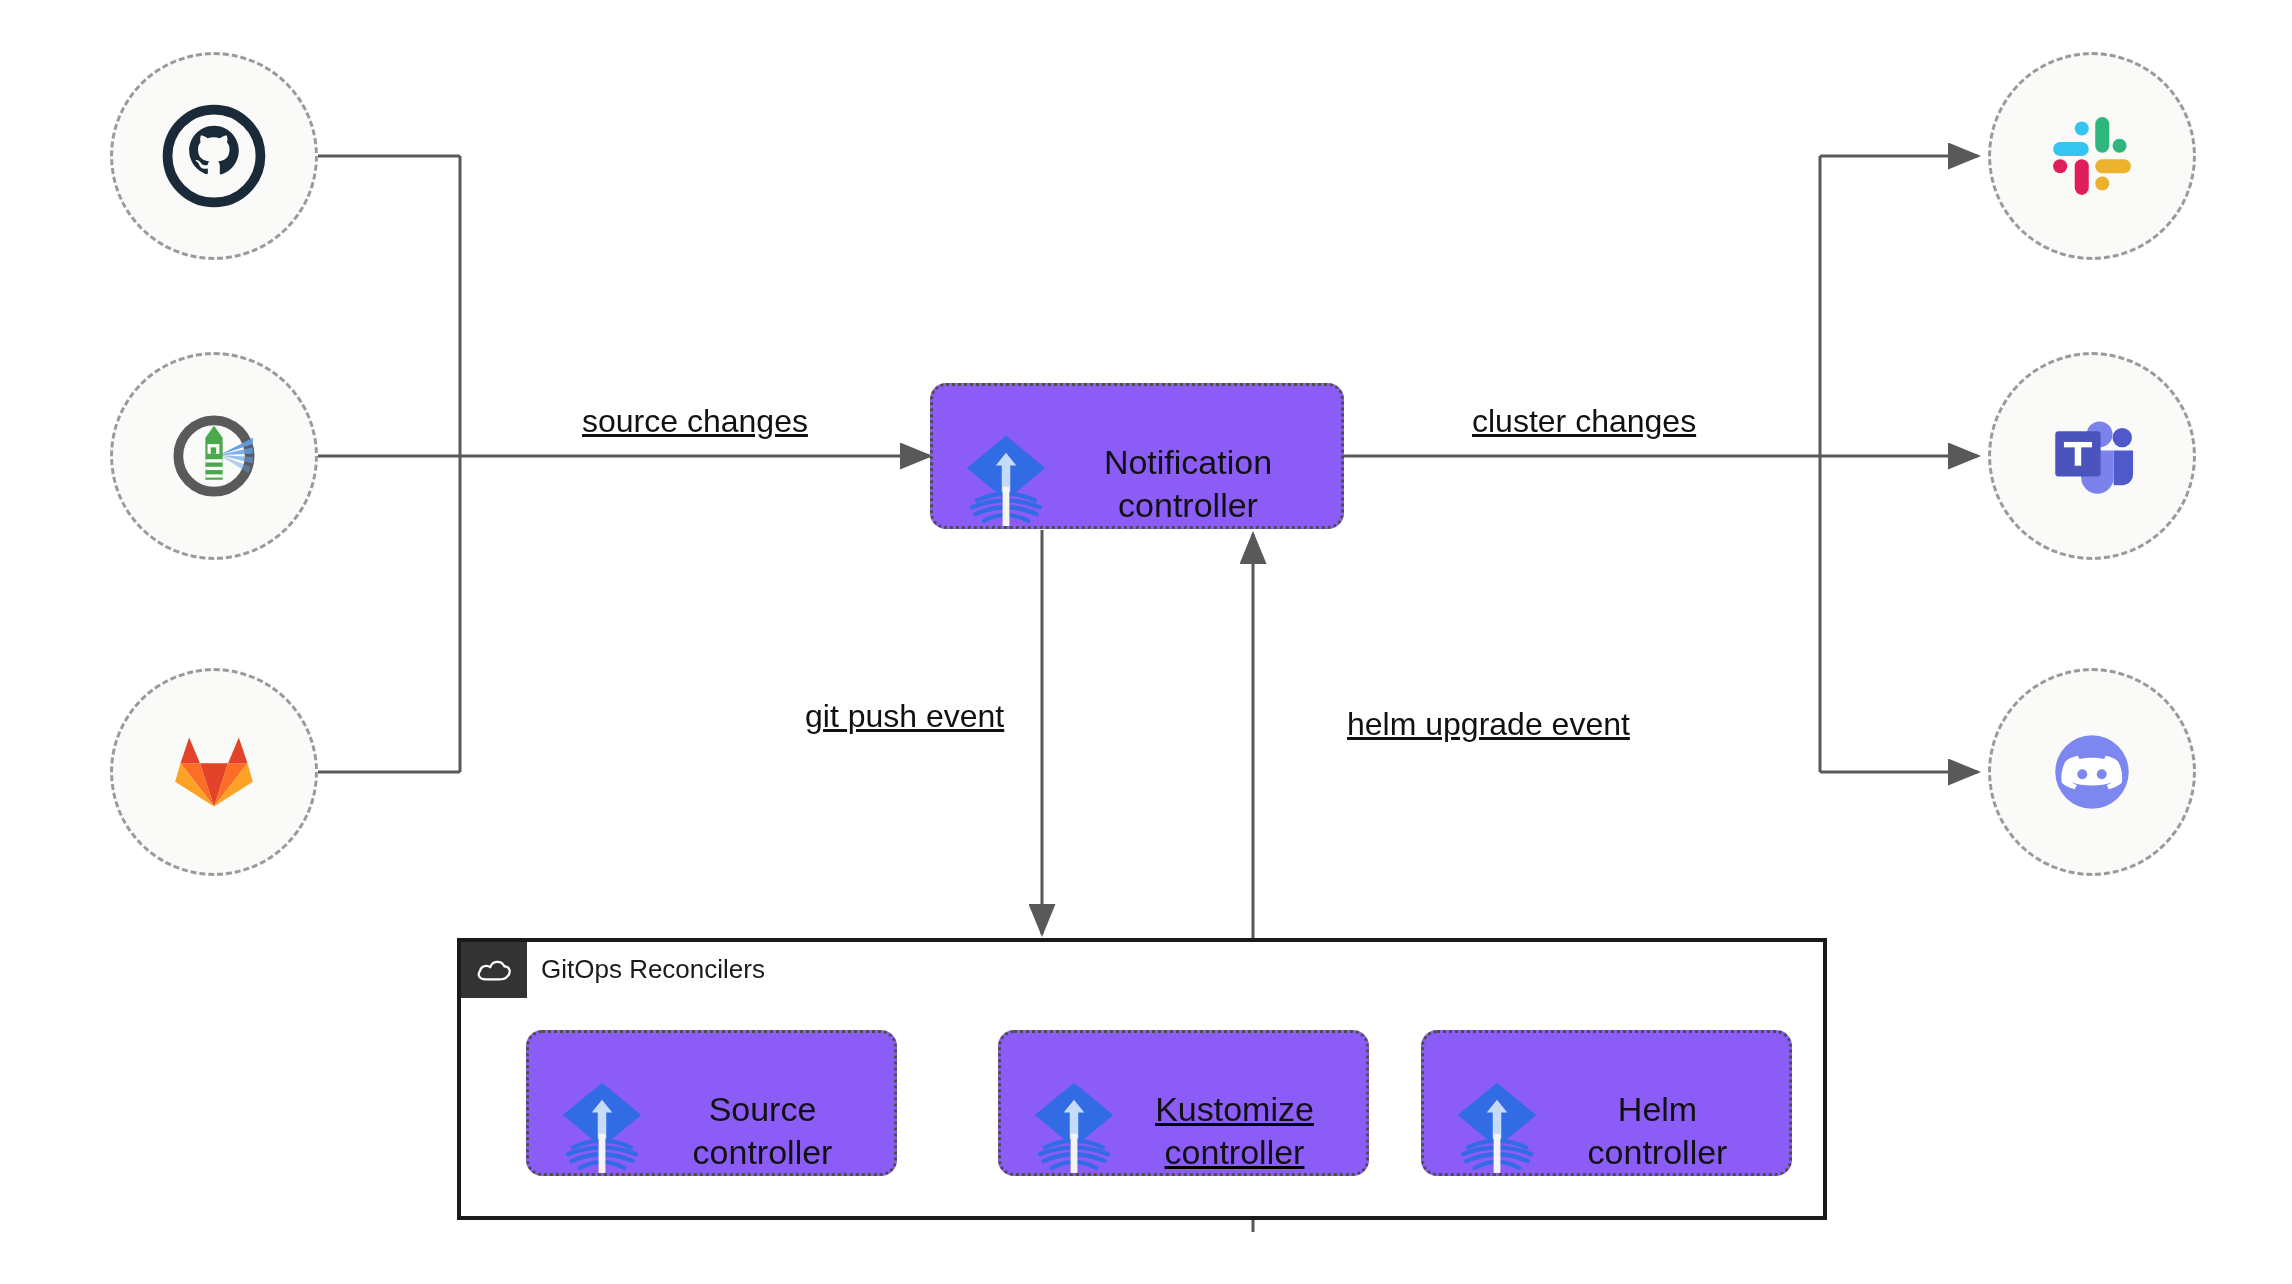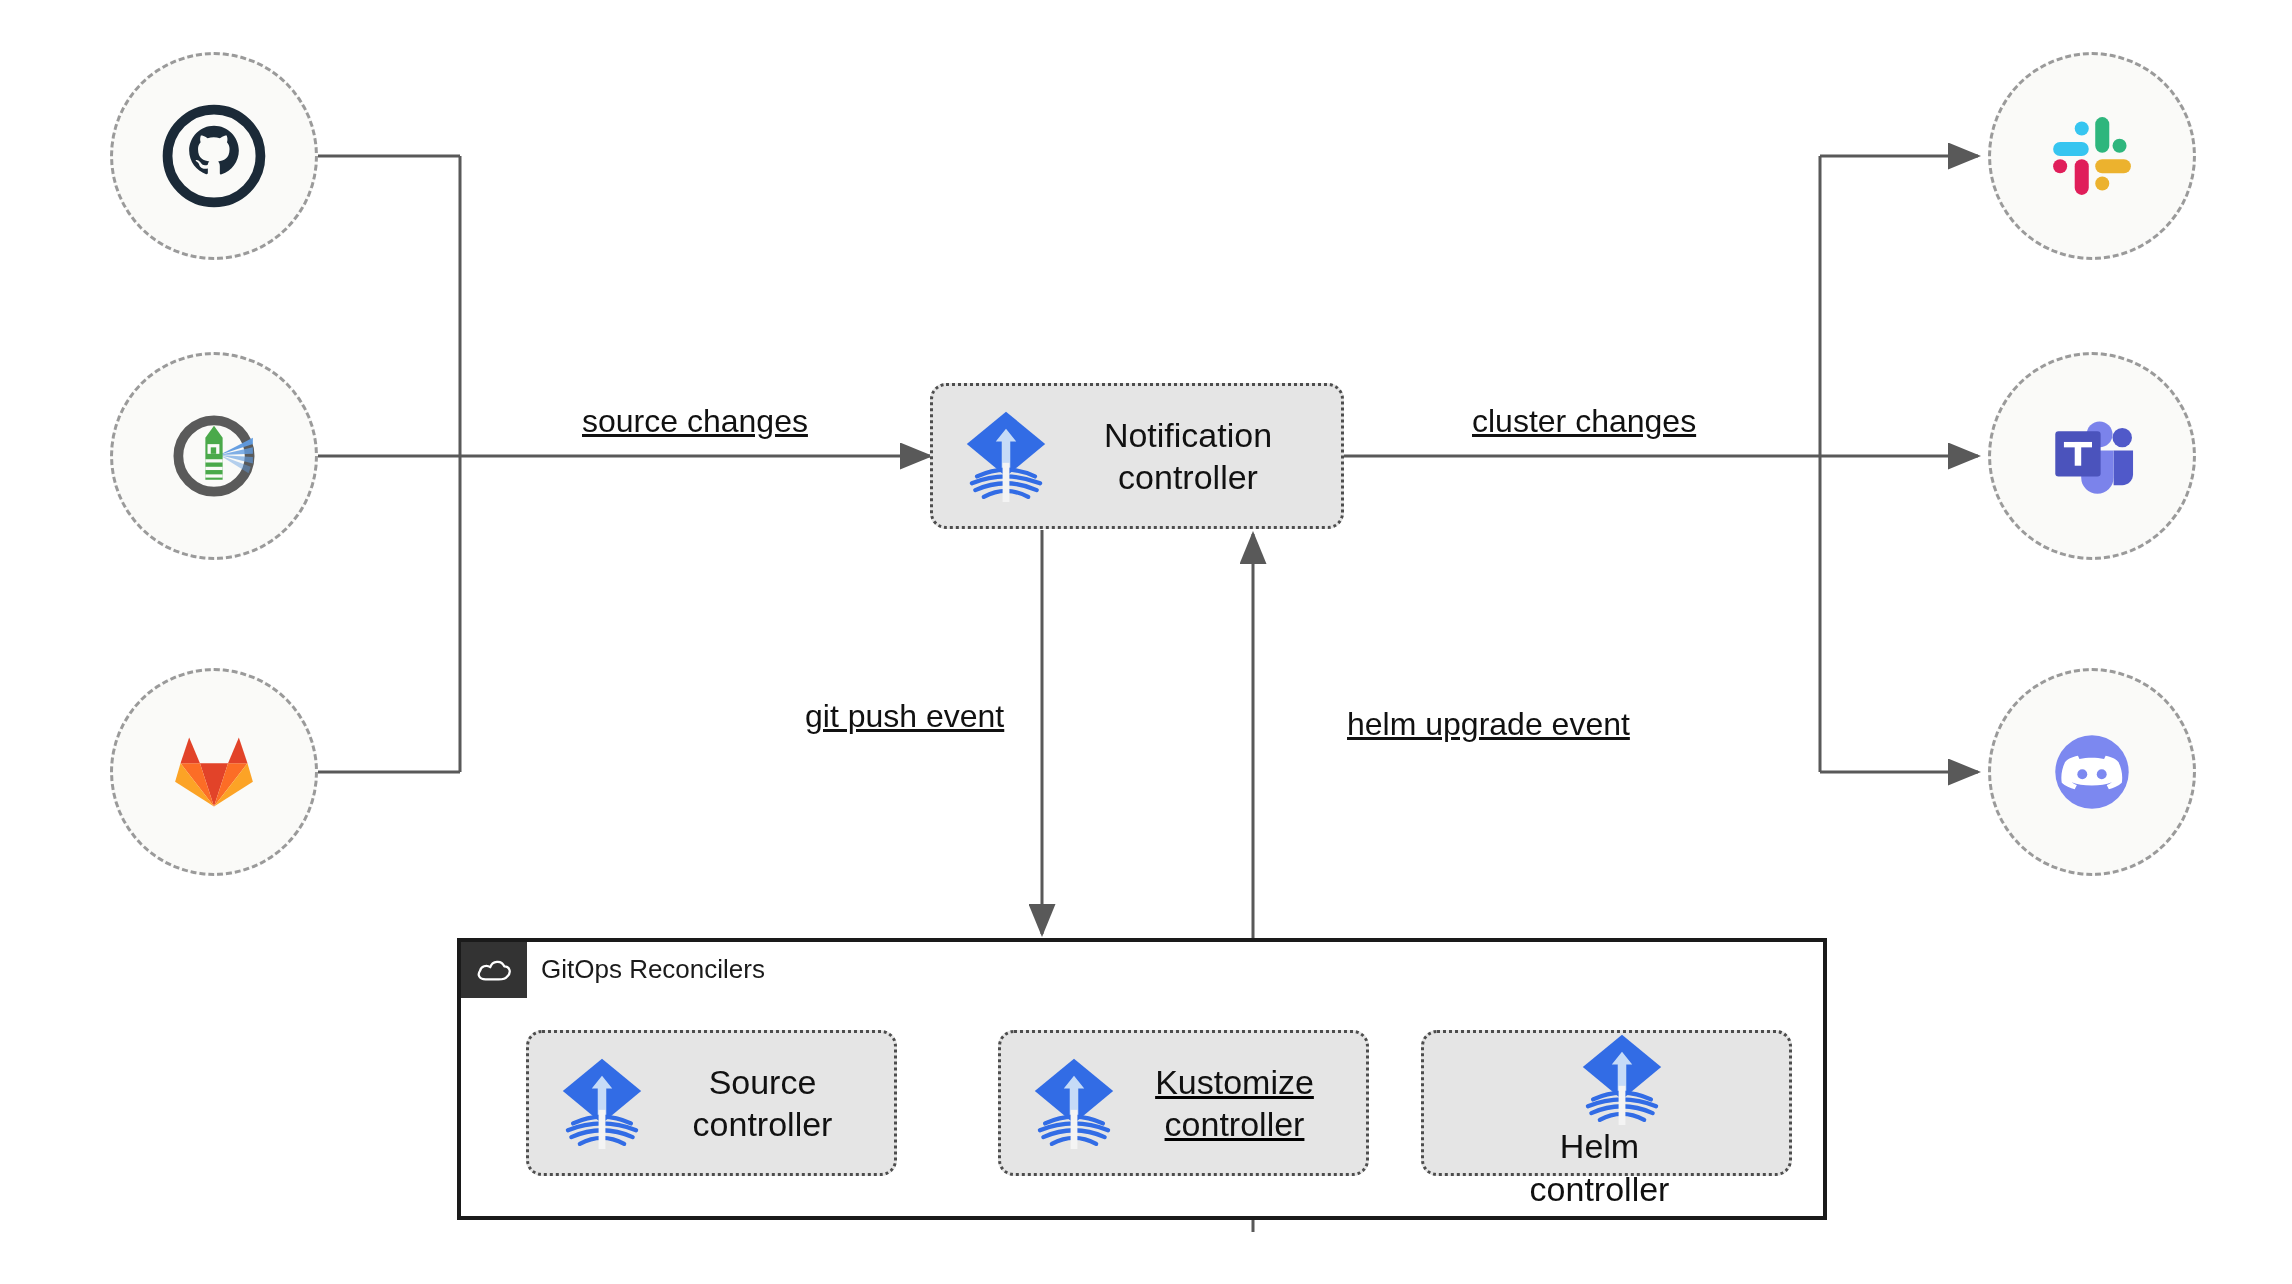--- a/index.html
+++ b/index.html
@@ -42,25 +42,25 @@
   .circle-node .glyph {
     width: 108px;
     height: 108px;
     display: block;
   }
 
   
   .ctrl-box {
     position: absolute;
     box-sizing: border-box;
-    background: #e5e5e5;
+    background: #8b5cf6;
     border: 3px dotted #4d4d4d;
     border-radius: 16px;
     display: flex;
-    align-items: center;
+    align-items: flex-end;
     justify-content: flex-start;
   }
   .ctrl-box .flux-ico {
     width: 86px;
     height: 92px;
     flex: 0 0 auto;
     margin-left: 30px;
   }
   .ctrl-box .ctrl-label {
     flex: 1 1 auto;
@@ -276,21 +276,21 @@
         <path d="M10 86 Q50 70 90 86"></path>
         <path d="M14 94 Q50 78 86 94"></path>
         <path d="M24 102 Q50 88 76 102"></path>
       </g>
       <path fill="#f4f4f4" d="M46 62 h8 v46 h-8 z"></path>
     </svg>
     <div class="ctrl-label">Kustomize
 controller</div>
   </div>
 
-  <div class="ctrl-box" style="left:1421px; top:1030px; width:371px; height:146px;flex-direction:column;">
+  <div class="ctrl-box" style="left:1421px; top:1030px; width:371px; height:146px;">
     <svg class="flux-ico" viewBox="0 0 100 108">
       <path fill="#326CE5" d="M50 2 L96 40 L50 78 L4 40 Z"></path>
       <path fill="#C6DBF7" d="M50 22 L62 37 L55 37 L55 70 L45 70 L45 37 L38 37 Z"></path>
       <g stroke="#326CE5" stroke-width="5" fill="none" stroke-linecap="round">
         <path d="M16 78 Q50 62 84 78"></path>
         <path d="M10 86 Q50 70 90 86"></path>
         <path d="M14 94 Q50 78 86 94"></path>
         <path d="M24 102 Q50 88 76 102"></path>
       </g>
       <path fill="#f4f4f4" d="M46 62 h8 v46 h-8 z"></path>

